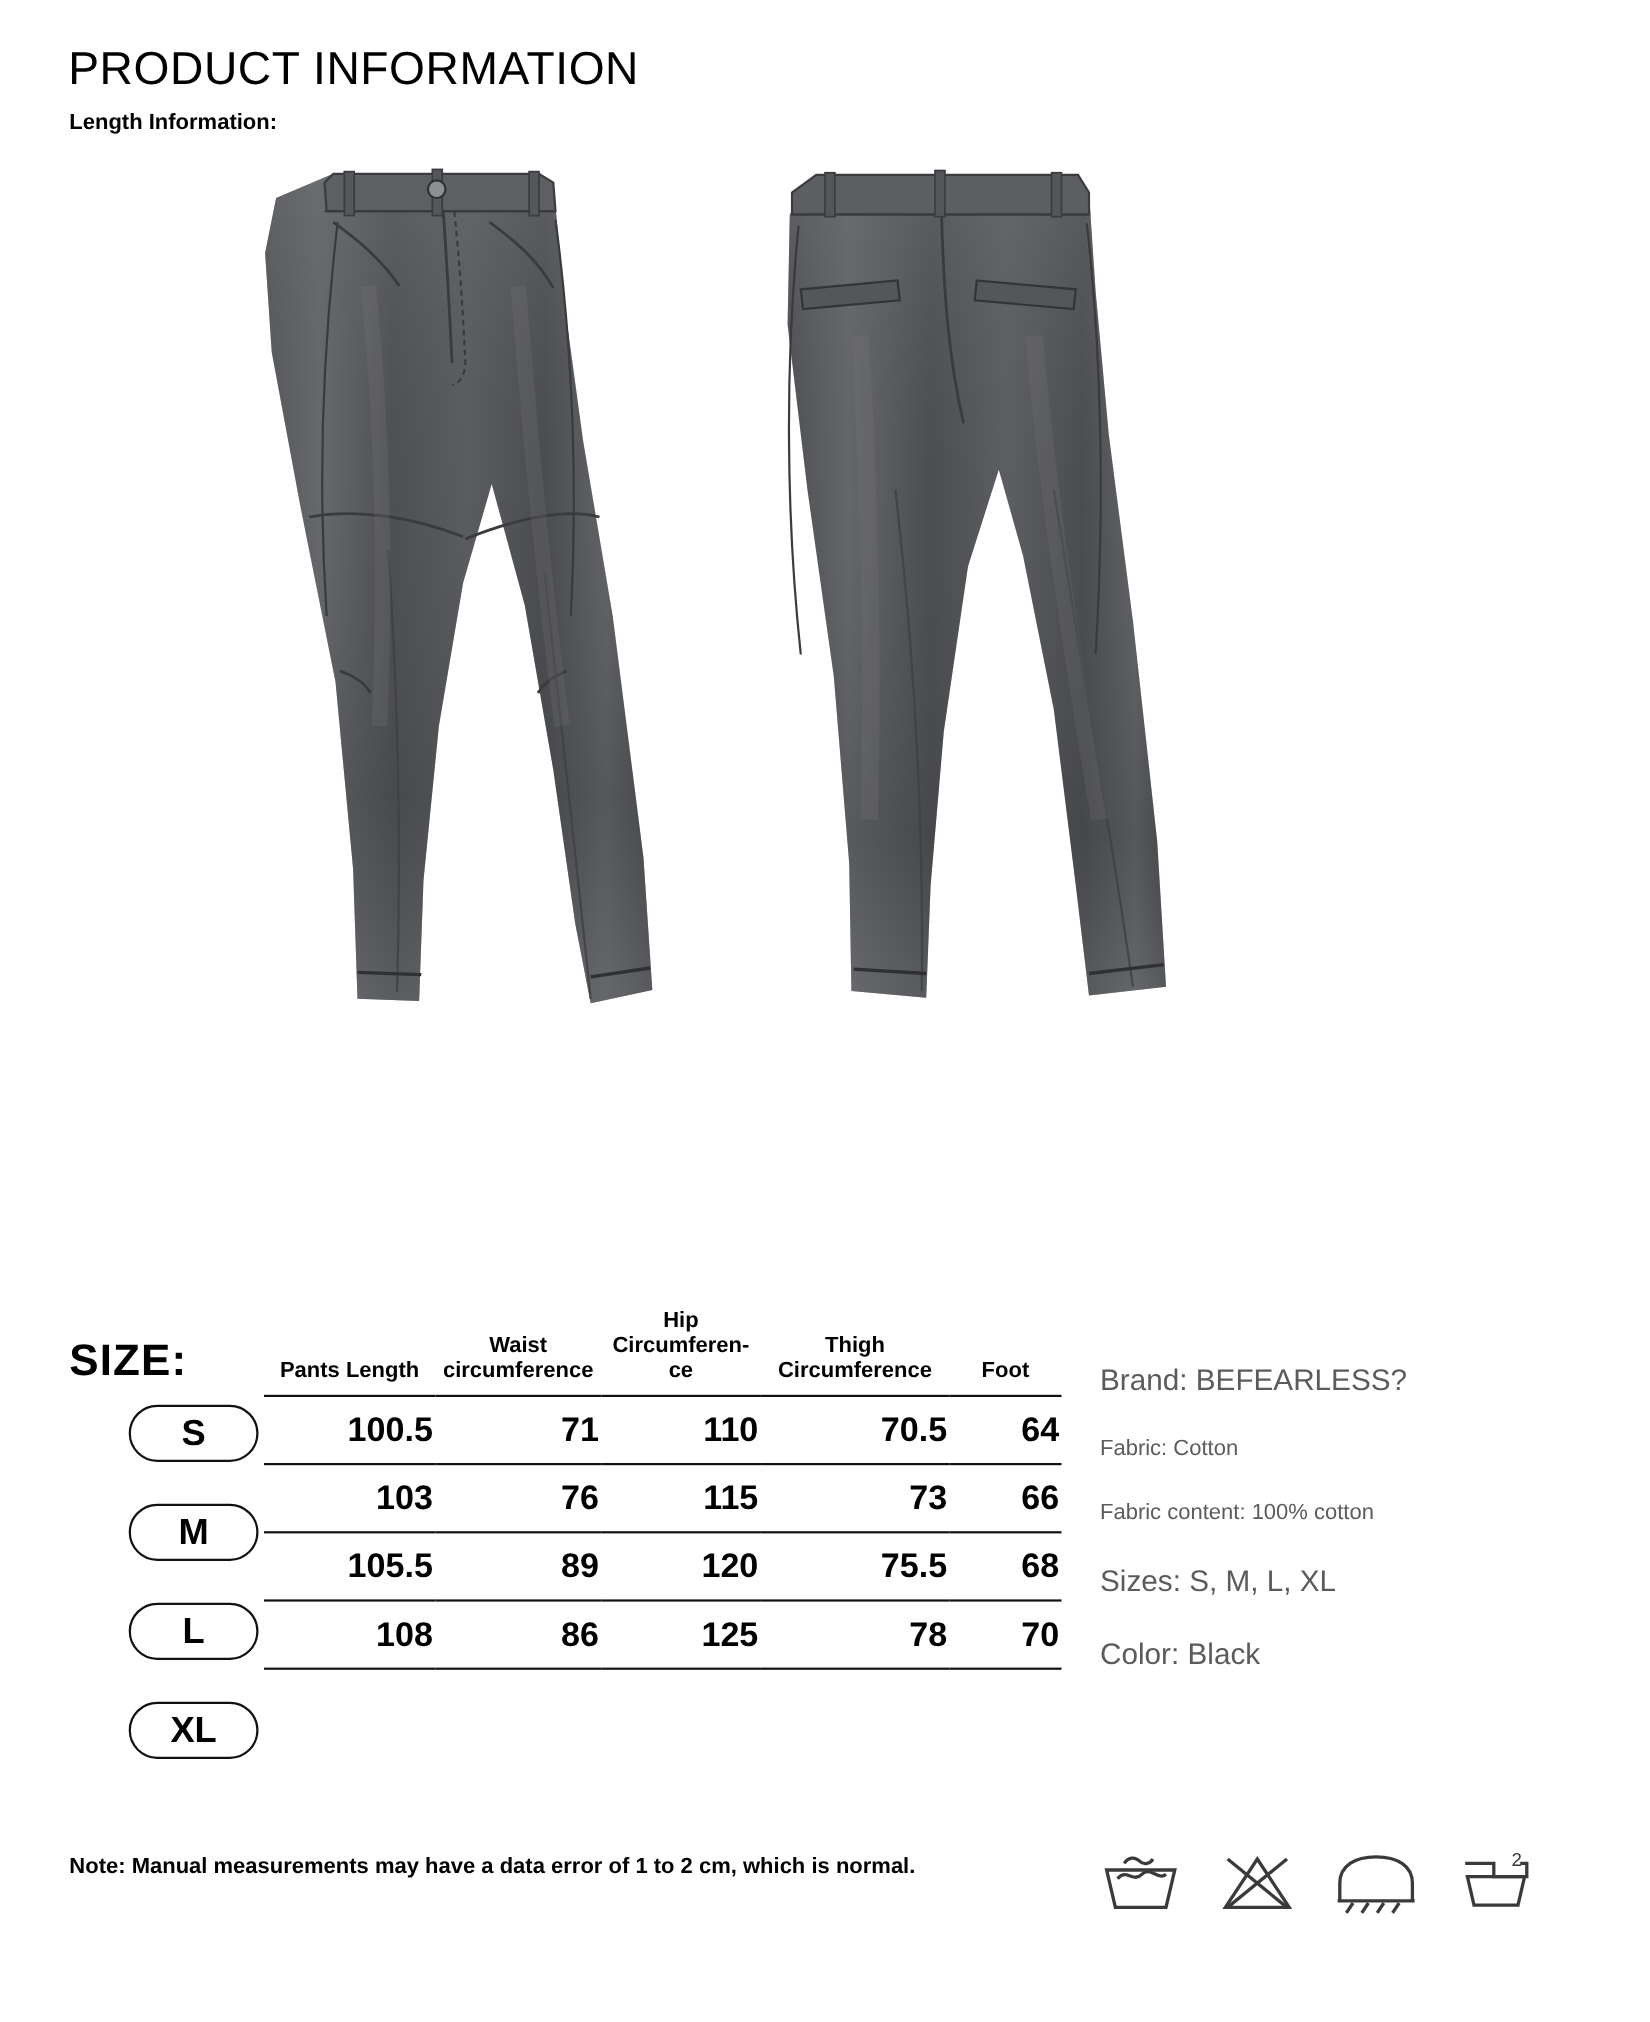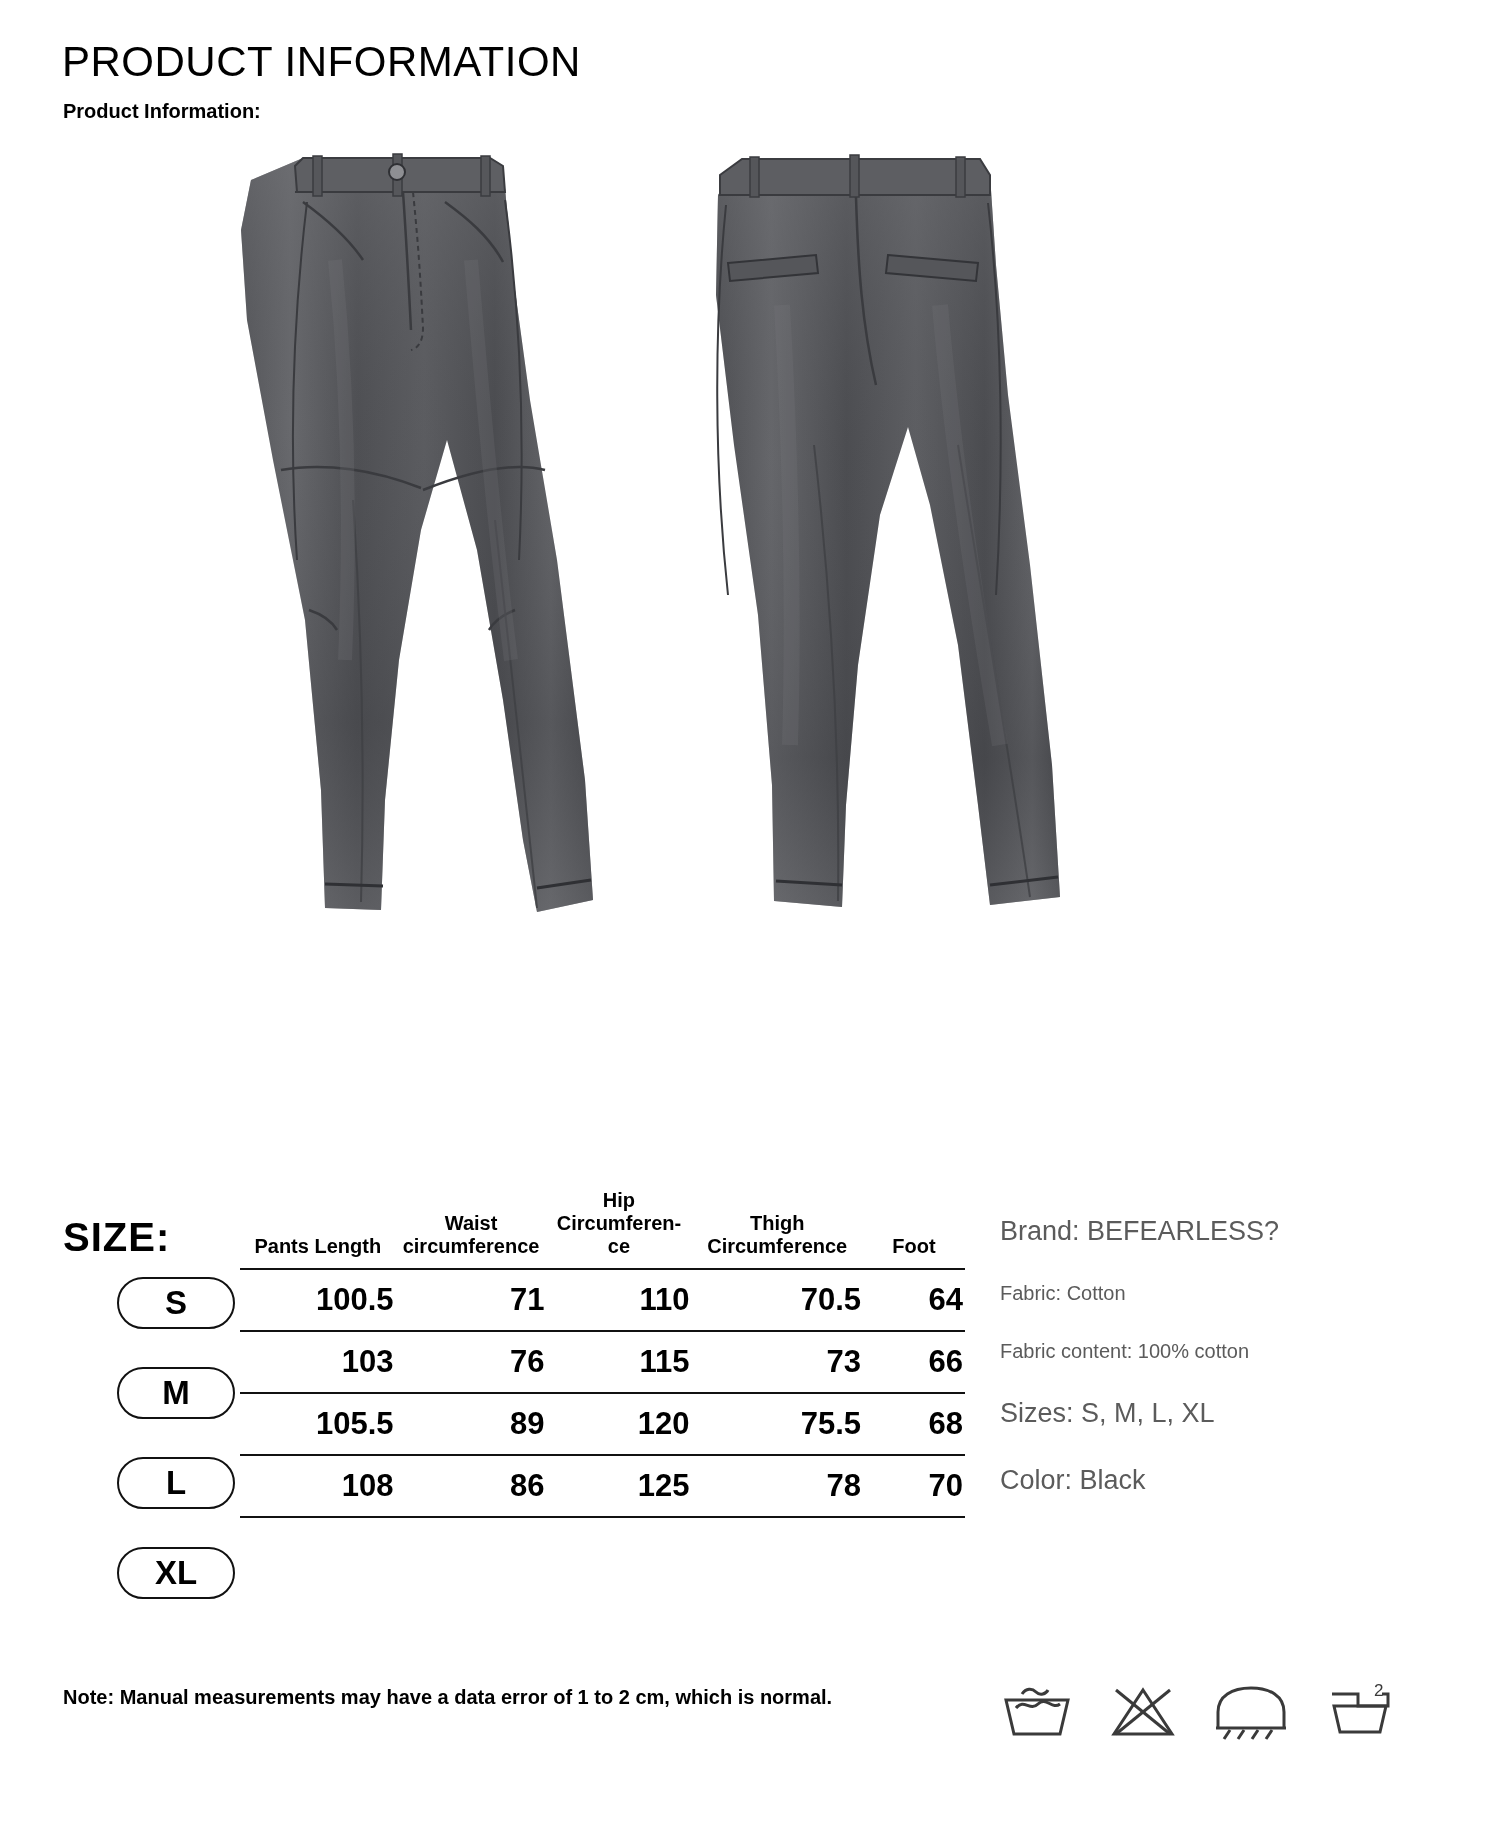--- a/index.html
+++ b/index.html
@@ -104,40 +104,41 @@
   
   .info {
     position: absolute;
     left: 1000px; top: 1215px;
     width: 460px;
   }
   .info div {
     color: #5b5b5b;
     margin-bottom: 34px;
     line-height: 1.2;
+    margin-top: 24px;
   }
   .info .big { font-size: 27px; }
   .info .small { font-size: 20px; }
 
   .care {
     position: absolute;
     left: 1000px; top: 1680px;
     display: flex;
     gap: 34px;
     align-items: flex-end;
   }
   .care svg { display: block; }
 </style>
 </head>
 <body>
 
 <div class="page">
 
   <div class="title">PRODUCT INFORMATION</div>
-  <div class="subtitle">Product Information:</div>
+  <div class="subtitle">Length Information:</div>
 
   <div class="products">
 
     <div class="jeans" style="left:185px; top:0;">
       <svg width="420" height="800" viewBox="0 0 420 800">
         <defs>
           <linearGradient id="denimF" x1="0" y1="0" x2="1" y2="0">
             <stop offset="0%" stop-color="#55565a"></stop>
             <stop offset="14%" stop-color="#6a6b6f"></stop>
             <stop offset="33%" stop-color="#4e4f53"></stop>

